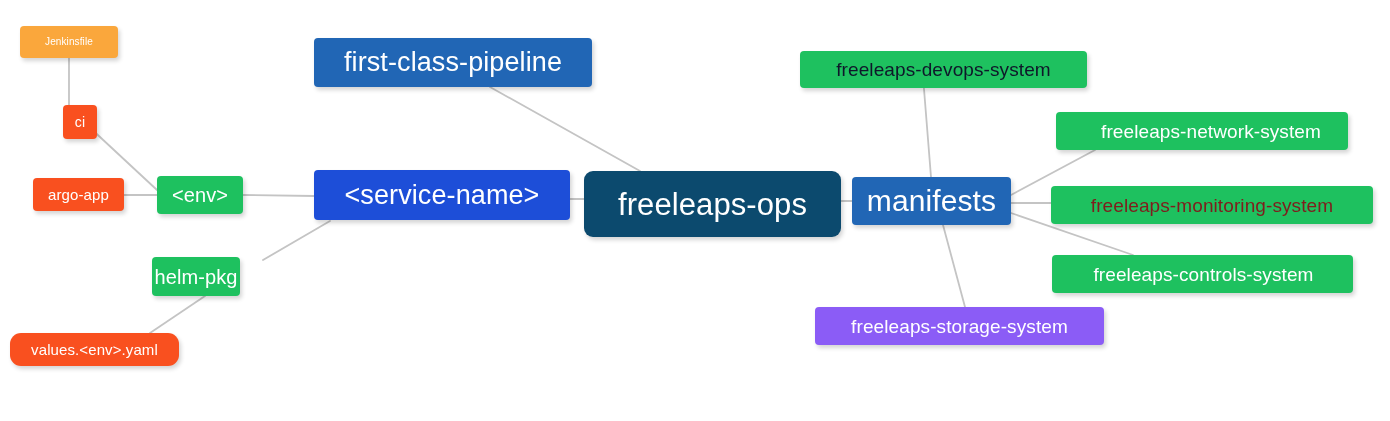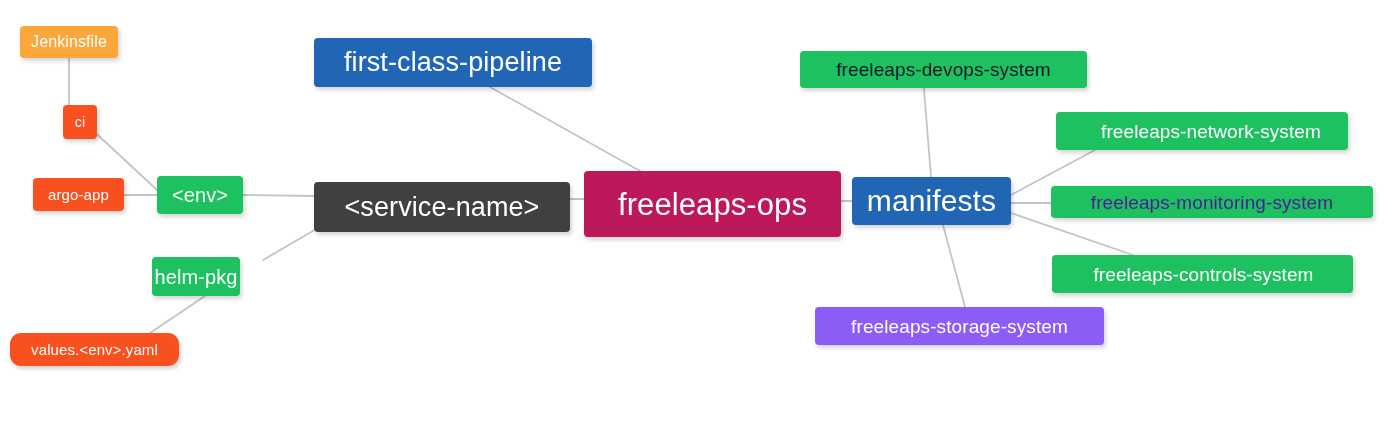--- a/index.html
+++ b/index.html
@@ -61,57 +61,57 @@
       <path d="M 150 333 L 205 296" stroke="#c4c4c4" stroke-width="1.8" fill="none" stroke-linecap="round"></path>
       <path d="M 490 87 L 640 171" stroke="#c4c4c4" stroke-width="1.8" fill="none" stroke-linecap="round"></path>
       <path d="M 570 199 L 584 199" stroke="#c4c4c4" stroke-width="1.8" fill="none" stroke-linecap="round"></path>
       <path d="M 841 201 L 852 201" stroke="#c4c4c4" stroke-width="1.8" fill="none" stroke-linecap="round"></path>
       <path d="M 931 177 L 922 64" stroke="#c4c4c4" stroke-width="1.8" fill="none" stroke-linecap="round"></path>
       <path d="M 1011 195 L 1095 150" stroke="#c4c4c4" stroke-width="1.8" fill="none" stroke-linecap="round"></path>
       <path d="M 1011 203 L 1051 203" stroke="#c4c4c4" stroke-width="1.8" fill="none" stroke-linecap="round"></path>
       <path d="M 1011 213 L 1133 255" stroke="#c4c4c4" stroke-width="1.8" fill="none" stroke-linecap="round"></path>
       <path d="M 943 225 L 965 307" stroke="#c4c4c4" stroke-width="1.8" fill="none" stroke-linecap="round"></path>
     </svg>
-<div class="node" style="left: 20px; top: 26px; width: 98px; height: 32px; background: rgb(250, 167, 60); font-size: 16px; color: rgb(255, 255, 255);">
+<div class="node" style="left: 20px; top: 26px; width: 98px; height: 32px; background: rgb(250, 167, 60); font-size: 10px; color: rgb(255, 255, 255);">
       <span class="node-label">Jenkinsfile</span>
     </div>
     <div class="node" style="left: 52px; top: 105px; width: 34px; height: 34px; background: rgb(249, 80, 31); font-size: 14px; color: rgb(255, 255, 255); margin-left: 11px;">
       <span class="node-label">ci</span>
     </div>
     <div class="node" style="left: 33px; top: 178px; width: 91px; height: 33px; background: rgb(249, 80, 31); font-size: 15px; color: rgb(255, 255, 255);">
       <span class="node-label">argo-app</span>
     </div>
     <div class="node" style="left: 157px; top: 176px; width: 86px; height: 38px; background: rgb(30, 193, 95); font-size: 20px; color: rgb(255, 255, 255);">
       <span class="node-label">&lt;env&gt;</span>
     </div>
     <div class="node" style="left: 152px; top: 257px; width: 88px; height: 39px; background: rgb(30, 193, 95); font-size: 20px; color: rgb(255, 255, 255);">
       <span class="node-label">helm-pkg</span>
     </div>
     <div class="node" style="left: 10px; top: 333px; width: 169px; height: 33px; background: rgb(249, 80, 31); font-size: 15px; color: rgb(255, 255, 255); border-radius: 11px;">
       <span class="node-label">values.&lt;env&gt;.yaml</span>
     </div>
     <div class="node" style="left: 314px; top: 38px; width: 278px; height: 49px; background: rgb(33, 102, 181); font-size: 27px; color: rgb(255, 255, 255);">
       <span class="node-label">first-class-pipeline</span>
     </div>
-    <div class="node" style="left: 314px; top: 182px; width: 256px; height: 50px; background: #404040; font-size: 27px; color: rgb(255, 255, 255);">
+    <div class="node" style="left: 314px; top: 170px; width: 256px; height: 50px; background: #1d4ed8; font-size: 27px; color: rgb(255, 255, 255);">
       <span class="node-label">&lt;service-name&gt;</span>
     </div>
-    <div class="node" style="left: 584px; top: 171px; width: 257px; height: 66px; background: #be185d; font-size: 31px; color: rgb(255, 255, 255);">
+    <div class="node" style="left: 584px; top: 171px; width: 257px; height: 66px; background: #0c4a6e; font-size: 31px; color: rgb(255, 255, 255); border-radius: 9px;">
       <span class="node-label">freeleaps-ops</span>
     </div>
     <div class="node" style="left: 852px; top: 177px; width: 159px; height: 48px; background: rgb(33, 102, 181); font-size: 30px; color: rgb(255, 255, 255);">
       <span class="node-label">manifests</span>
     </div>
     <div class="node" style="left: 800px; top: 27px; width: 287px; height: 37px; background: rgb(30, 193, 95); font-size: 19px; color: #0f172a; margin-top: 24px;">
       <span class="node-label">freeleaps-devops-system</span>
     </div>
     <div class="node" style="left: 1056px; top: 112px; width: 292px; height: 38px; background: rgb(30, 193, 95); font-size: 19px; color: rgb(255, 255, 255); padding-left: 28px;">
       <span class="node-label">freeleaps-network-system</span>
     </div>
-    <div class="node" style="left: 1051px; top: 186px; width: 322px; height: 32px; background: rgb(30, 193, 95); font-size: 19px; color: #4c1d95;">
+    <div class="node" style="left: 1051px; top: 186px; width: 322px; height: 38px; background: rgb(30, 193, 95); font-size: 19px; color: #7f1d1d;">
       <span class="node-label">freeleaps-monitoring-system</span>
     </div>
     <div class="node" style="left: 1052px; top: 255px; width: 301px; height: 38px; background: rgb(30, 193, 95); font-size: 19px; color: rgb(255, 255, 255); padding-left: 12px;">
       <span class="node-label">freeleaps-controls-system</span>
     </div>
     <div class="node" style="left: 815px; top: 307px; width: 289px; height: 38px; background: #8b5cf6; font-size: 19px; color: rgb(255, 255, 255);">
       <span class="node-label">freeleaps-storage-system</span>
     </div>
   </div>
 

